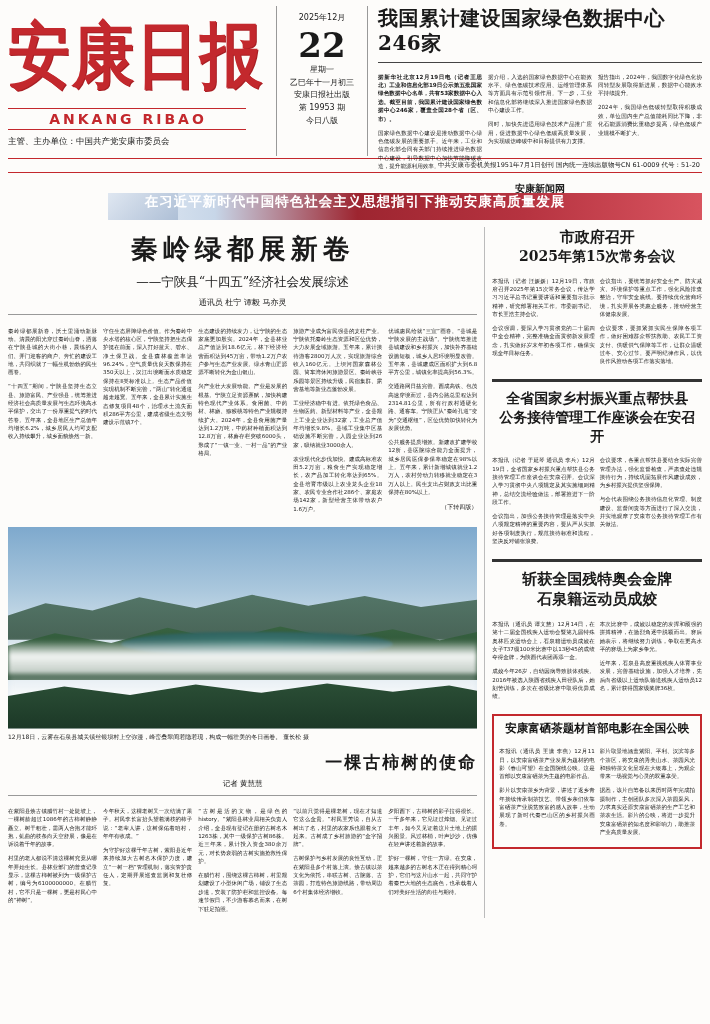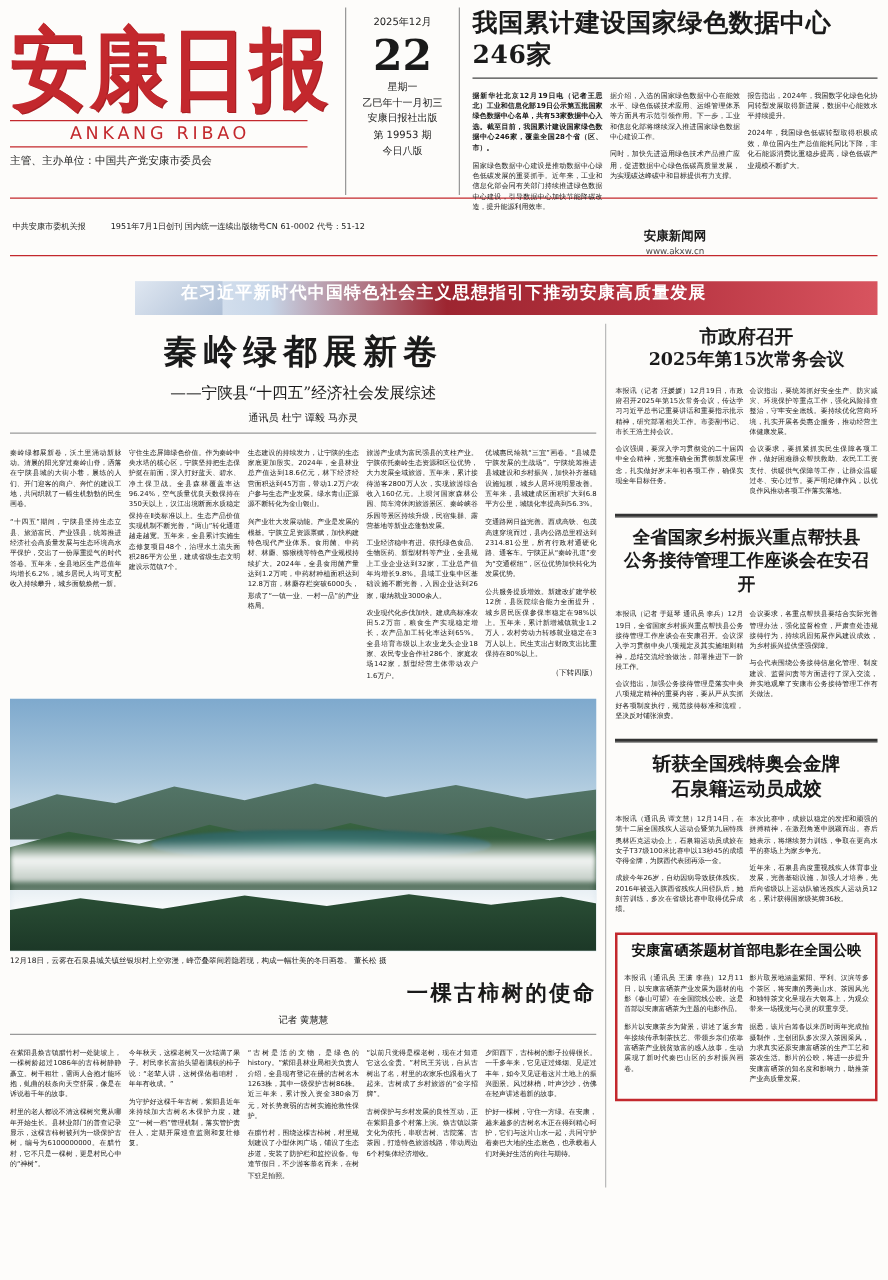--- a/index.html
+++ b/index.html
@@ -23,22 +23,22 @@
     color:#c3282d;
     font-size:62px;
     letter-spacing:2px;
     line-height:1;
     margin-top:14px;
     text-shadow:1px 1px 0 #a81f24;
     transform:scaleY(1.15);
     transform-origin:left top;
   }
   .logo-py {
-    color:#c3282d; font-weight:normal; font-size:14px;
-    letter-spacing:3px; margin-top:14px;
+    color:#c3282d; font-weight:bold; font-size:14px;
+    letter-spacing:3px; margin-top:26px;
     border-top:1.5px solid #c3282d;
     border-bottom:1.5px solid #c3282d;
     padding:2px 0 2px 2px; width:238px; text-align:center;
   }
   .logo-sub { font-size:8.5px; margin-top:5px; line-height:1.5; color:#222; }
   .mh-mid {
     width:92px; text-align:center; border-left:1px solid #999; border-right:1px solid #999;
     padding:6px 9px; font-size:8px; line-height:1.6;
   }
   .mh-date-big { font-size:34px; font-weight:bold; line-height:1; margin:3px 0 2px; font-family:"DejaVu Serif",serif;text-align:center;}
@@ -51,21 +51,21 @@
   .mh-right-cols { display:flex; gap:6px; font-size:5.6px; line-height:1.5; text-align:justify; border-top:1px solid #444; padding-top:4px;}
   .mh-right-cols > div { flex:1; }
   .mh-byline { font-weight:bold; }
   .mh-news-label { font-size:9px; text-align:center; margin-top:6px; }
   .mh-news-label b { display:block; font-size:10px; }
   .mh-url { font-size:7px; color:#444; text-align:center; }
 
   
   .rule-info {
     border-top:1.6px solid #c3282d; border-bottom:1px solid #c3282d;
-    margin-top:2px; padding:18px 2px; font-size:6.5px; display:flex; justify-content:flex-start;gap:20px;
+    margin-top:2px; padding:2px 2px; font-size:6.5px; display:flex; justify-content:flex-end;
   }
 
   
   .banner {
     margin-top:20px; height:27px; position:relative;
     display:flex; align-items:flex-start; justify-content:center;
   }
   .banner-bg {
     position:absolute; left:100px; right:0; top:0; bottom:0;
     background:linear-gradient(90deg,#e8eef6 0%, #c7d6e8 18%, #9d2530 42%, #b63340 70%, #d8545f 100%);
@@ -178,21 +178,21 @@
       </div>
       <div class="mh-news-label">
         <b>安康新闻网</b>
         <span class="mh-url">www.akxw.cn</span>
       </div>
     </div>
   </div>
 
   <div class="rule-info">
     <span>中共安康市委机关报</span>
-    <span>1951年7月1日创刊    国内统一连续出版物号CN 61-0002    代号：51-12</span>
+    <span>1951年7月1日创刊    国内统一连续出版物号CN 61-0009    代号：51-20</span>
   </div>
 
   <div class="banner">
     <div class="banner-bg"></div>
     <div class="banner-deco"></div>
     <div class="banner-text">在习近平新时代中国特色社会主义思想指引下推动安康高质量发展</div>
   </div>
 
   <div class="content">
 

